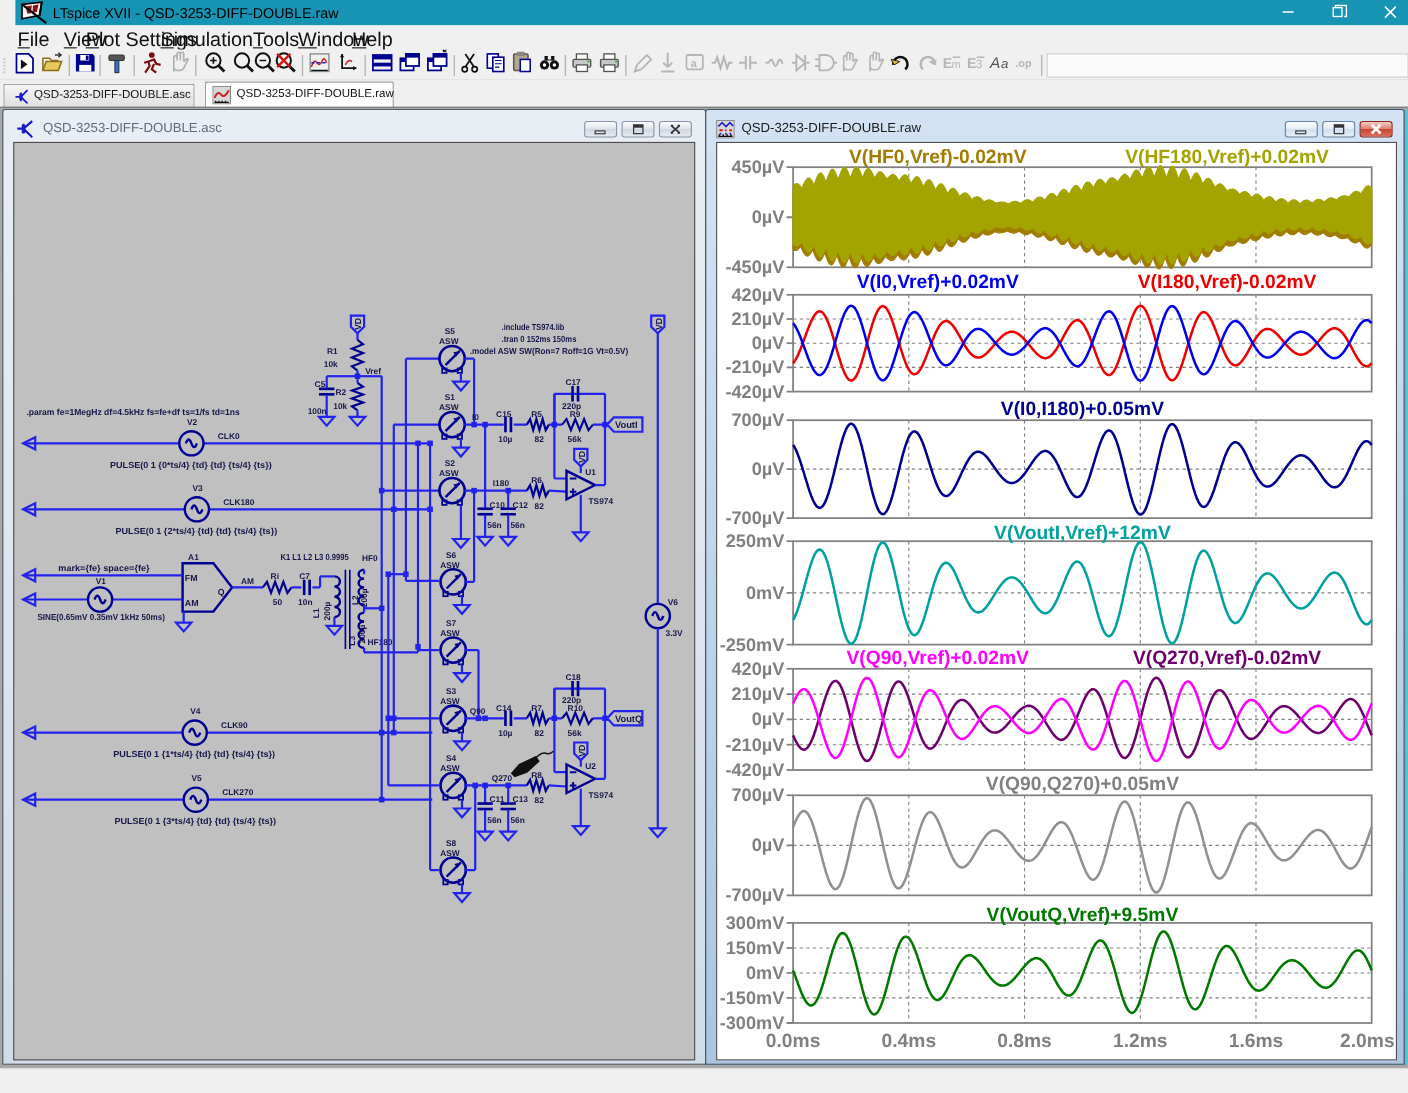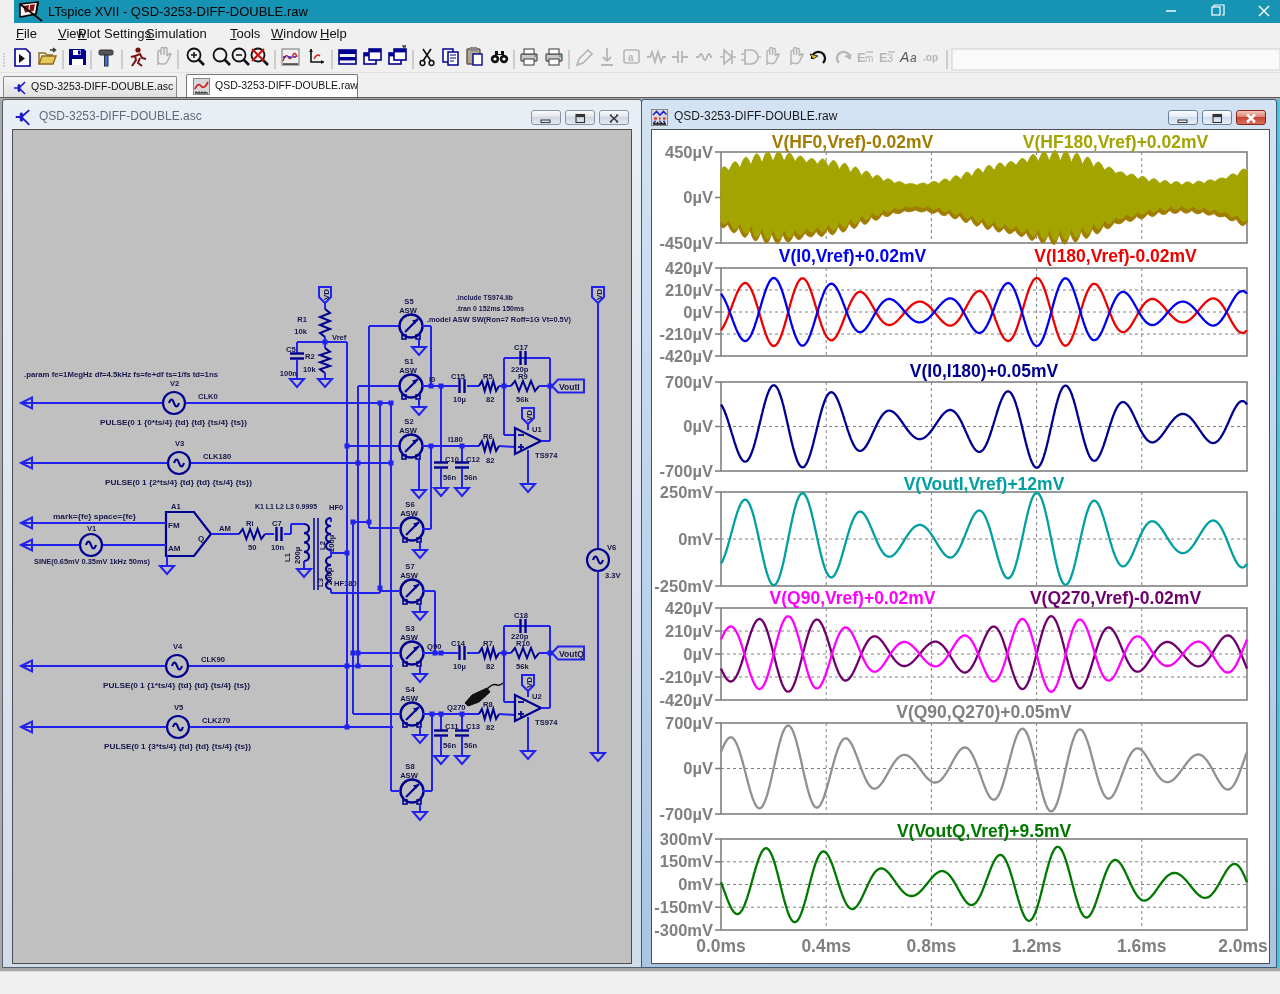--- a/index.html
+++ b/index.html
@@ -1,18 +1,18 @@
 <!DOCTYPE html>
 <html><head><meta charset="utf-8">
 <style>
 * { margin:0; padding:0; box-sizing:border-box; }
 body { width:1280px; height:994px; font-family:"Liberation Sans",sans-serif; overflow:hidden; background:#f0f0f0; position:relative; }
 .titlebar { position:absolute; left:14px; top:0; width:1280px; height:23px; background:#1794b4; color:#000000; }
 .titlebar .txt { position:absolute; left:34px; top:4px; font-size:13px; }
-.menubar { position:absolute; left:0; top:23px; width:1280px; height:22px; background:#f0f0f0; font-size:13px; color:#101010; }
+.menubar { position:absolute; left:0; top:23px; width:1280px; height:22px; background:#f0f0f0; font-size:18px; color:#101010; }
 .menubar span { position:absolute; top:3px; }
 .toolbar { position:absolute; left:0; top:45px; width:1280px; height:28px; background:#f0f0f0; border-bottom:1px solid #e2e2e2; }
 .tabbar { position:absolute; left:0; top:73px; width:1280px; height:25px; background:#f0f0f0; }
 .tab { position:absolute; border:1px solid #898989; border-bottom:none; border-radius:2px 2px 0 0; font-size:10.5px; color:#111; white-space:nowrap; }
 .tabline { position:absolute; left:0; top:97px; width:1280px; height:1px; background:#5a5a5a; }
 .mdi { position:absolute; left:0; top:98px; width:1280px; height:873px; background:#a8a8a8; }
 .statusbar { position:absolute; left:0; top:971px; width:1280px; height:23px; background:#f0f0f0; border-top:1px solid #dcdcdc; }
 .win { position:absolute; }
 .wtitle { position:absolute; font-size:12px; white-space:nowrap; }
 .wbtn { position:absolute; width:30px; height:15px; border-radius:3px; }

